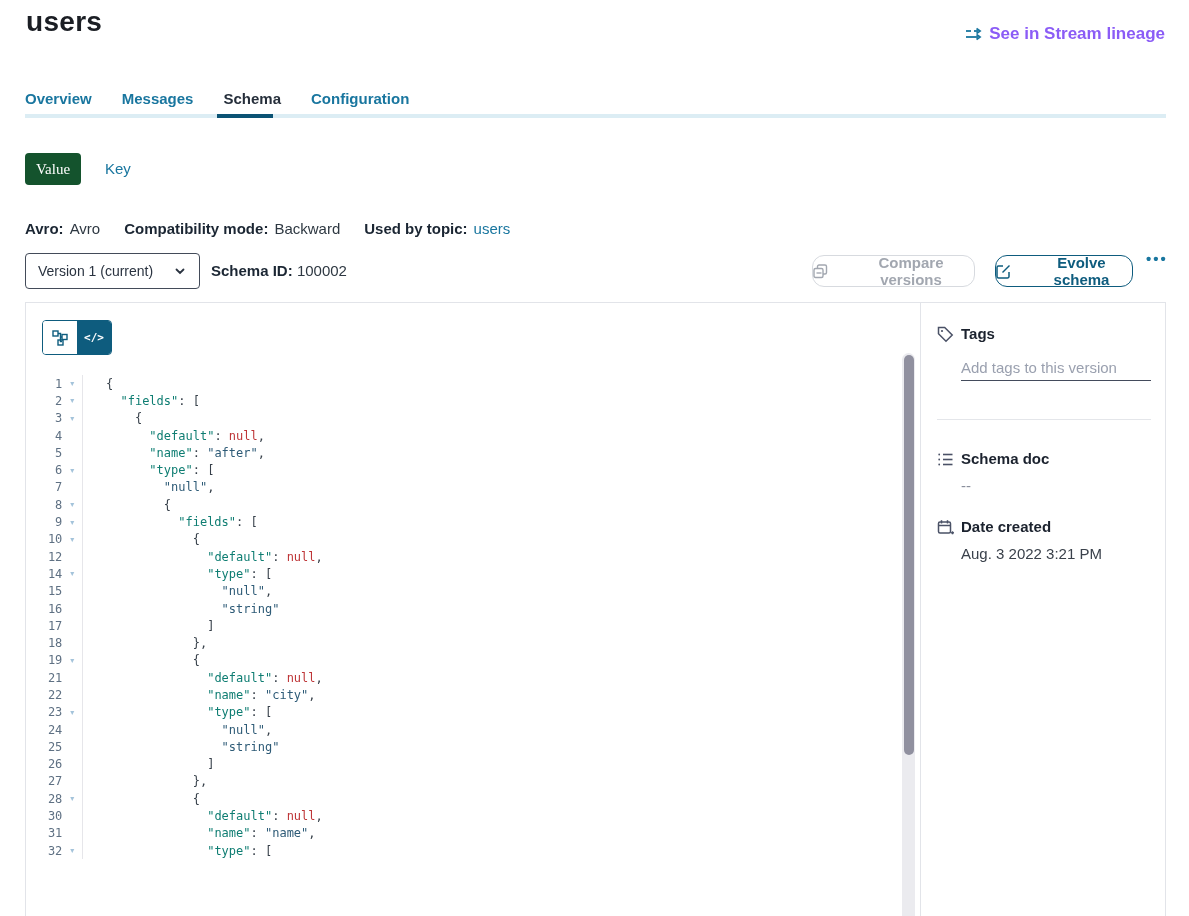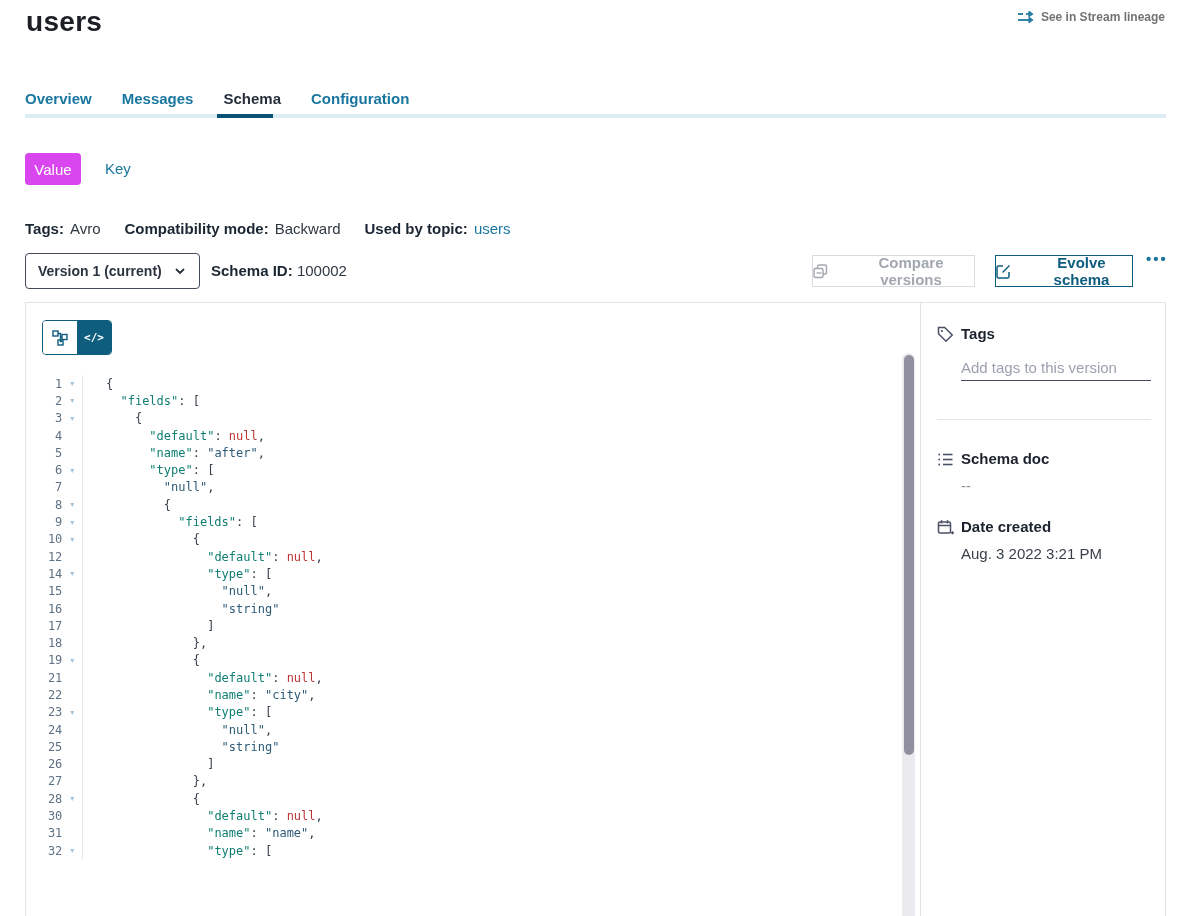--- a/index.html
+++ b/index.html
@@ -3,46 +3,46 @@
 <meta charset="utf-8">
 <style>
   * { margin:0; padding:0; box-sizing:border-box; }
   html,body { width:1189px; height:916px; }
   body {
     position:relative; overflow:hidden; background:#ffffff;
     font-family:"Liberation Sans", sans-serif; color:#2e3842;
   }
   
   .page-title { position:absolute; left:26px; top:6px; font-size:28px; font-weight:800; color:#1b1e24; letter-spacing:.3px; }
-  .lineage-link { position:absolute; right:24px; top:9px; display:flex; align-items:center; gap:7px;
-    color:#737373; font-size:12px; font-weight:700; cursor:pointer; }
+  .lineage-link { position:absolute; right:24px; top:24px; display:flex; align-items:center; gap:7px;
+    color:#8b5cf6; font-size:17px; font-weight:700; cursor:pointer; }
   
   .tabs { position:absolute; left:25px; top:90px; display:flex; gap:30px; font-size:15px; font-weight:600; }
   .tab { color:#19769f; cursor:pointer; padding-bottom:16px; }
   .tab.active { color:#262f3b; }
   .tabs-baseline { position:absolute; left:25px; top:114px; width:1141px; height:4px; background:#dcedf4; }
   .tab-underline { position:absolute; left:217px; top:114px; width:56px; height:4px; background:#0b5374; z-index:2; }
   
-  .value-btn { position:absolute; left:25px; top:153px; width:56px; height:32px; background:#d946ef; color:#fff;
-    border:none; border-radius:4px; font-size:15px; font-family:Liberation Sans, sans-serif; cursor:pointer; }
+  .value-btn { position:absolute; left:25px; top:153px; width:56px; height:32px; background:#14532d; color:#fff;
+    border:none; border-radius:4px; font-size:15px; font-family:Liberation Serif, serif; cursor:pointer; }
   .key-btn { position:absolute; left:105px; top:160px; background:none; border:none; color:#19769f;
     font-size:15px; font-weight:500; font-family:inherit; cursor:pointer; }
   
   .meta-row { position:absolute; left:25px; top:220px; display:flex; gap:24px; font-size:15px; }
   .meta-row .grp { display:flex; gap:6px; }
   .meta-row b { color:#1b2633; font-weight:700; }
   .meta-row .lnk { color:#19769f; cursor:pointer; }
   
   .version-select { position:absolute; left:25px; top:253px; width:175px; height:36px; border:1px solid #434b59;
-    border-radius:4px; display:flex; align-items:center; padding:0 12px; font-size:14px; color:#2a3340; cursor:pointer;font-weight:bold; }
+    border-radius:4px; display:flex; align-items:center; padding:0 12px; font-size:14px; color:#2a3340; cursor:pointer; }
   .version-select .txt { flex:1; }
   .schema-id { position:absolute; left:211px; top:262px; font-size:15px; }
   .schema-id b { color:#1b2633; }
   .btn { position:absolute; height:32px; display:flex; align-items:center; justify-content:center; gap:20px;
-    border-radius:0; font-size:15px; font-weight:600; font-family:inherit; background:#fff; cursor:pointer; }
+    border-radius:12px; font-size:15px; font-weight:600; font-family:inherit; background:#fff; cursor:pointer; }
   .compare-btn { left:812px; top:255px; width:163px; border:1px solid #d7dadf; color:#a2a7b0; cursor:default; }
   .evolve-btn { left:995px; top:255px; width:138px; border:1px solid #0e5c7e; color:#0e5c7e; }
   .more-btn { position:absolute; left:1146px; top:250px; background:none; border:none; color:#19769f;
     font-size:15px; font-weight:800; letter-spacing:2px; cursor:pointer; }
   
   .panel { position:absolute; left:25px; top:302px; width:1141px; height:640px; border:1px solid #e2e4e9; background:#fff; }
   .code-pane { position:absolute; left:0; top:0; width:894px; height:100%; }
   .view-toggle { position:absolute; left:16px; top:17px; display:flex; border:1px solid #0e5c7e; border-radius:4px; overflow:hidden; }
   .view-toggle .seg { width:34px; height:33px; display:flex; align-items:center; justify-content:center; border:none; cursor:pointer; font-family:inherit; }
   .seg.tree { background:#fff; }
@@ -96,21 +96,21 @@
   <span class="tab">Configuration</span>
 </div>
 <div class="tabs-baseline"></div>
 <div class="tab-underline"></div>
 
 <button class="value-btn">Value</button>
 <button class="key-btn">Key</button>
 
 <div class="meta-row">
   <span class="grp">
-    <b>Tags:</b>
+    <b>Avro:</b>
     <span>Avro</span>
   </span>
   <span class="grp">
     <b>Compatibility mode:</b>
     <span>Backward</span>
   </span>
   <span class="grp">
     <b>Used by topic:</b>
     <span class="lnk">users</span>
   </span>

